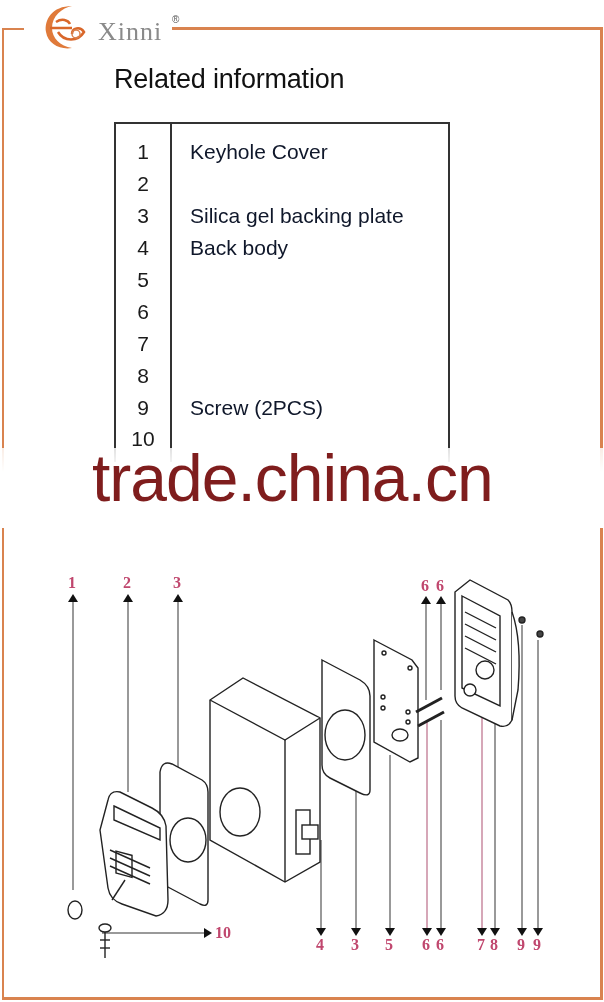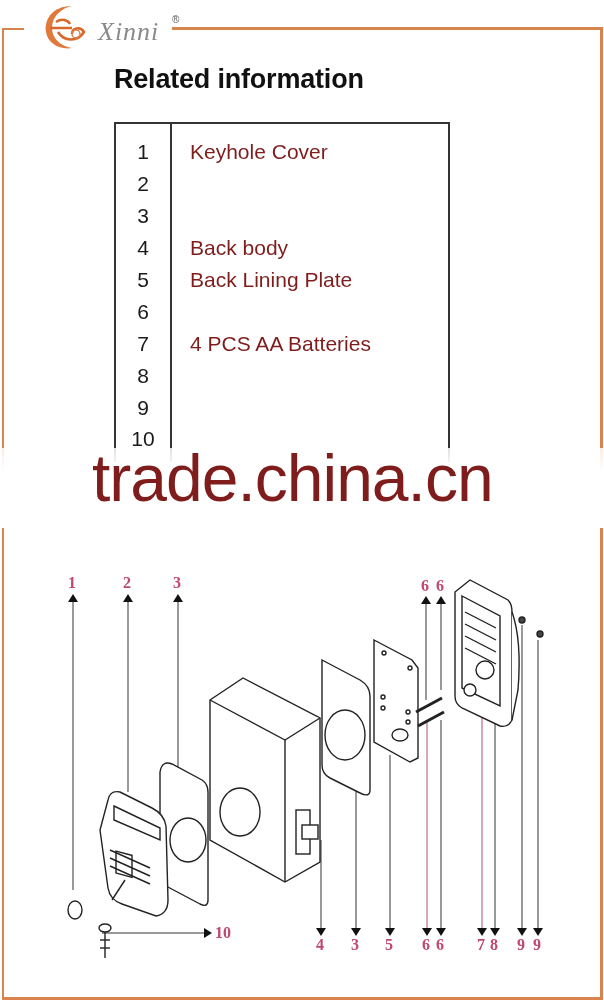--- a/index.html
+++ b/index.html
@@ -7,31 +7,31 @@
 
   
   .frame-top-left { position: absolute; left: 2px; top: 28px; width: 22px; height: 2px; background: #d9834f; }
   .frame-top-right { position: absolute; left: 172px; top: 27px; width: 430px; height: 3px; background: #d9834f; }
   .frame-left { position: absolute; left: 2px; top: 28px; width: 2px; height: 972px; background: #d9834f; }
   .frame-right { position: absolute; left: 600px; top: 27px; width: 3px; height: 973px; background: #d9834f; }
   .frame-bottom { position: absolute; left: 2px; top: 997px; width: 601px; height: 3px; background: #d9834f; }
 
   
   .logo { position: absolute; left: 38px; top: 2px; width: 150px; height: 50px; }
-  .logo-text { position: absolute; left: 60px; top: 15px; font-family: "Liberation Serif", serif; font-style: italic; font-size: 26px; color: #8a8a8a; letter-spacing: 1px; }
+  .logo-text { position: absolute; left: 60px; top: 15px; font-family: "Liberation Serif", serif; font-size: 26px; color: #8a8a8a; letter-spacing: 1px; }
   .logo-reg { position: absolute; left: 134px; top: 12px; font-size: 10px; color: #555; }
 
-  .title { position: absolute; left: 114px; top: 64px; font-size: 27px; font-weight: bold; color: #111; letter-spacing: -0.2px; }
+  .title { position: absolute; left: 114px; top: 64px; font-size: 27px; font-weight: normal; color: #111; letter-spacing: -0.2px; }
 
   
   .parts-table { position: absolute; left: 114px; top: 122px; width: 336px; height: 340px; border: 2px solid #333; border-bottom: none; box-sizing: border-box; }
   .parts-table .divider { position: absolute; left: 54px; top: 0; bottom: 0; width: 2px; background: #333; }
   .row { position: absolute; left: 0; height: 32px; width: 100%; }
   .row .num { position: absolute; left: 0; width: 54px; text-align: center; font-size: 21px; color: #1a1a1a; }
-  .row .name { position: absolute; left: 74px; font-size: 21px; color: #7f1d1d; white-space: nowrap; }
+  .row .name { position: absolute; left: 74px; font-size: 21px; color: #0f172a; white-space: nowrap; }
 
   
   .wm-band { position: absolute; left: 0; top: 448px; width: 604px; height: 80px; background: linear-gradient(to bottom, rgba(255,255,255,0.85), #ffffff 30%, #ffffff); }
   .watermark { position: absolute; left: 92px; top: 440px; font-size: 66px; color: #7f1d1d; letter-spacing: -1px; }
 
   
   .diagram { position: absolute; left: 0; top: 560px; width: 604px; height: 420px; }
   .lbl { position: absolute; font-family: "Liberation Serif", serif; font-weight: bold; font-size: 16px; color: #c0476e; }
 </style>
 </head>
@@ -59,41 +59,41 @@
   <div class="divider"></div>
   <div class="row" style="top:16px">
       <span class="num">1</span>
       <span class="name">Keyhole Cover</span>
     </div>
   <div class="row" style="top:48px">
       <span class="num">2</span>
     </div>
   <div class="row" style="top:80px">
       <span class="num">3</span>
+      <span class="name">Silica gel backing plate</span>
     </div>
   <div class="row" style="top:112px">
       <span class="num">4</span>
       <span class="name">Back body</span>
     </div>
   <div class="row" style="top:144px">
       <span class="num">5</span>
-      <span class="name">Back Lining Plate</span>
     </div>
   <div class="row" style="top:176px">
       <span class="num">6</span>
     </div>
   <div class="row" style="top:208px">
       <span class="num">7</span>
-      <span class="name">4 PCS AA Batteries</span>
     </div>
   <div class="row" style="top:240px">
       <span class="num">8</span>
     </div>
   <div class="row" style="top:272px">
       <span class="num">9</span>
+      <span class="name">Screw (2PCS)</span>
     </div>
   <div class="row" style="top:303px">
       <span class="num">10</span>
     </div>
 </div>
 
 <div class="wm-band"></div>
 <div class="watermark">trade.china.cn</div>
 
 <div class="diagram">

